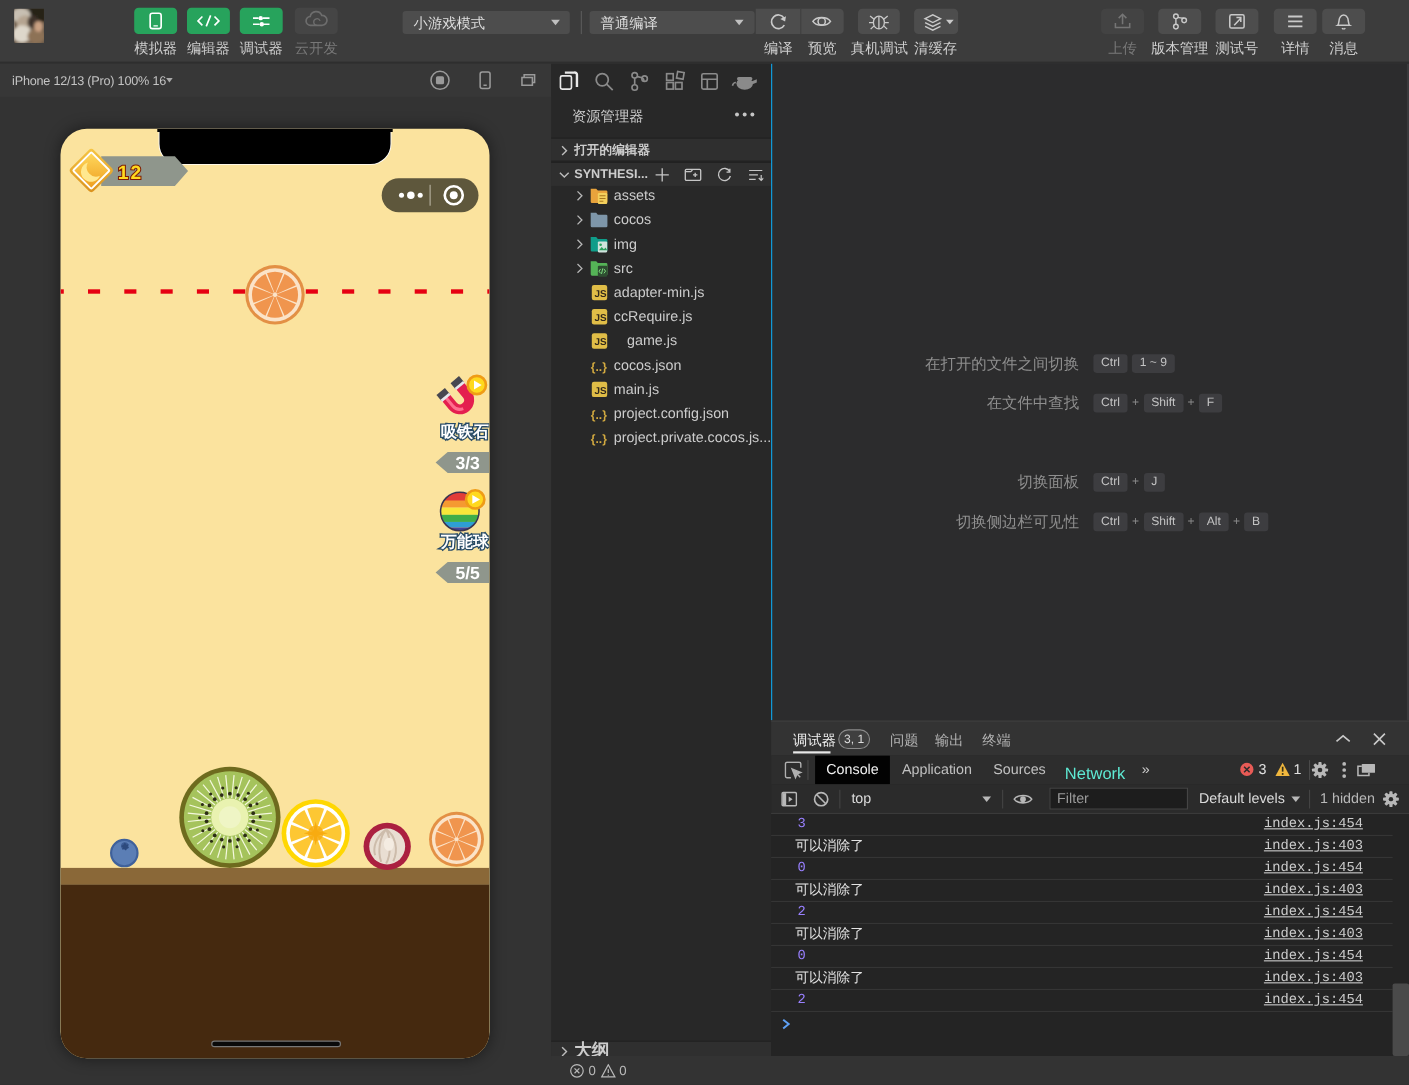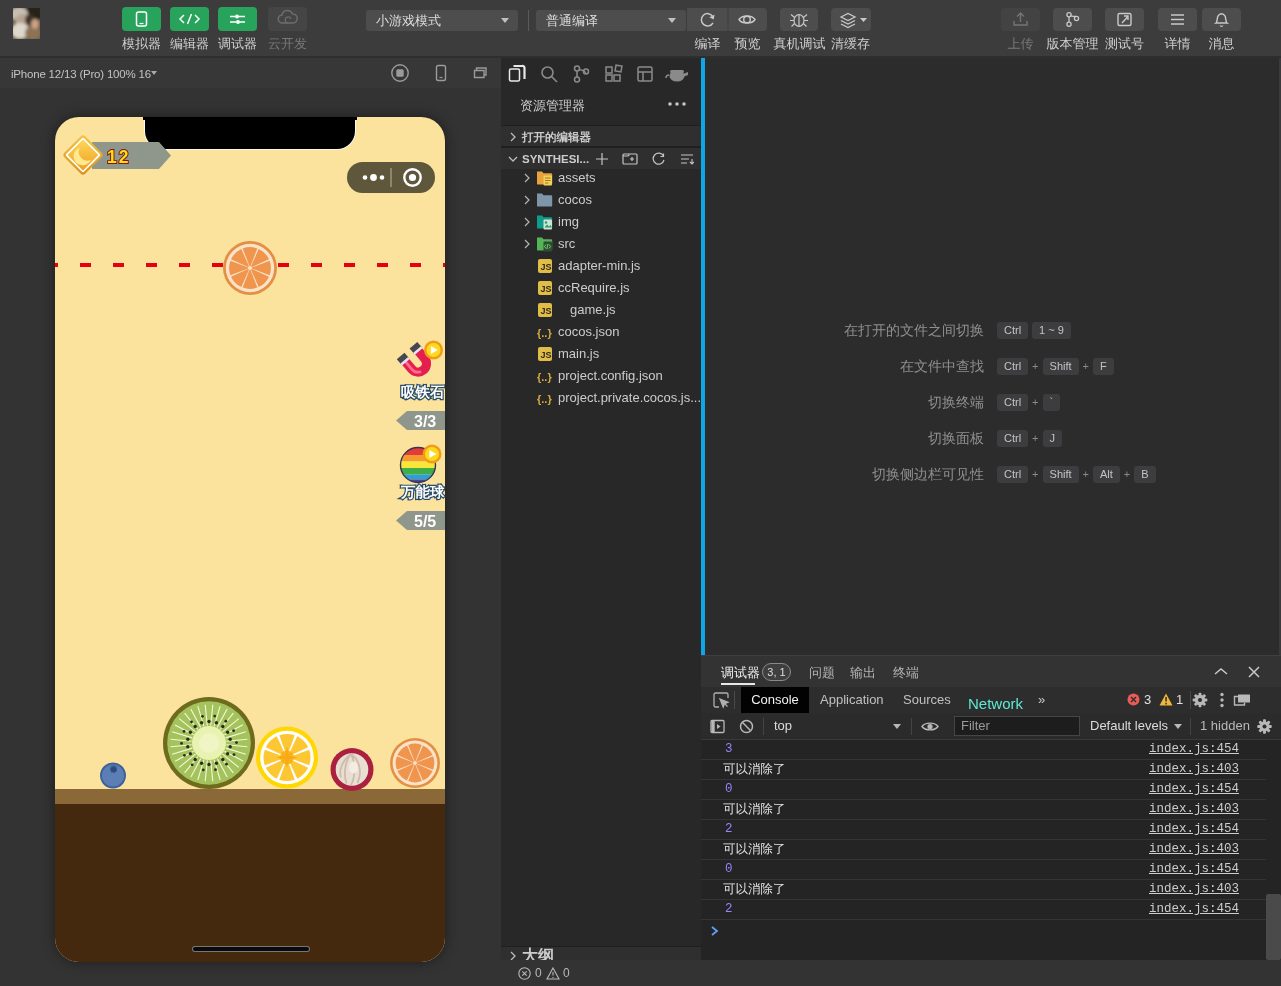--- a/index.html
+++ b/index.html
@@ -26,21 +26,21 @@
 #simpanel{left:0;top:58px;width:501px;height:928px;background:#333}
 #simhead{left:0;top:58px;width:501px;height:30px;background:#373737}
 #simtitle{left:11px;top:66px;font-size:11.5px;letter-spacing:-0.2px;color:#c3c3c3;line-height:16px}
 
 #phone{left:55px;top:117px;width:390px;height:845px;border-radius:24px;background:#fbe39e;box-shadow:0 0 14px rgba(0,0,0,.45);overflow:hidden}
 
 #sidebar{left:501px;top:58px;width:200px;height:902px;background:#282828}
 .sb-row{position:absolute;left:0;width:200px;height:22px;line-height:22px;color:#cccccc;font-size:13px;white-space:nowrap}
 .sb-sect{background:#2f2f2f;font-weight:bold;font-size:11.5px;border-top:1px solid #1f1f1f}
 
-#editor{left:701px;top:58px;width:580px;height:597px;background:#2c2c2d;border-left:4px solid #0ea5e9}
+#editor{left:701px;top:58px;width:580px;height:597px;background:#2c2c2d;border-left:1px solid #0ea5e9}
 .sc-row{position:absolute;left:0;width:580px;height:17px}
 .sc-label{position:absolute;right:301px;top:0;font-size:14px;color:#8f8f8f;line-height:17px;white-space:nowrap}
 .sc-keys{position:absolute;left:292px;top:0;height:17px;white-space:nowrap;font-size:0}
 .key{display:inline-block;vertical-align:top;height:17px;line-height:17px;border-radius:3px;background:#3d3d40;color:#c4c4c4;font-size:11px;padding:0 7px;font-family:"Liberation Sans",sans-serif}
 .plus{display:inline-block;vertical-align:top;height:17px;line-height:17px;color:#8a8a8a;font-size:11px;margin:0 4px}
 
 #debug{left:701px;top:655px;width:580px;height:305px;background:#242424}
 #dbghead{left:0;top:0;width:580px;height:32px;background:#333;border-top:1px solid #3f3f3f}
 #dtabs{left:0;top:32px;width:580px;height:26px;background:#2d2d2d}
 #ctoolbar{left:0;top:58px;width:580px;height:27px;background:#2b2b2b;border-bottom:1px solid #3a3a3a}
@@ -551,24 +551,20 @@
 
 <div class="abs" id="editor">
   <div class="sc-row" style="top:264px">
         <div class="sc-label">在打开的文件之间切换</div>
     <div class="sc-keys"><span class="key">Ctrl</span><span class="plus" style="margin:0 2px"></span><span class="key">1 ~ 9</span></div>
       </div>
   <div class="sc-row" style="top:300px">
         <div class="sc-label">在文件中查找</div>
     <div class="sc-keys"><span class="key">Ctrl</span><span class="plus">+</span><span class="key">Shift</span><span class="plus">+</span><span class="key">F</span></div>
       </div>
-  <div class="sc-row" style="top:336px">
-        <div class="sc-label">切换终端</div>
-    <div class="sc-keys"><span class="key">Ctrl</span><span class="plus">+</span><span class="key">`</span></div>
-      </div>
   <div class="sc-row" style="top:372px">
         <div class="sc-label">切换面板</div>
     <div class="sc-keys"><span class="key">Ctrl</span><span class="plus">+</span><span class="key">J</span></div>
       </div>
   <div class="sc-row" style="top:408px">
         <div class="sc-label">切换侧边栏可见性</div>
     <div class="sc-keys"><span class="key">Ctrl</span><span class="plus">+</span><span class="key">Shift</span><span class="plus">+</span><span class="key">Alt</span><span class="plus">+</span><span class="key">B</span></div>
       </div>
 </div>
 <div class="abs" style="left:1279px;top:58px;width:2px;height:597px;background:#3a3a3c"></div>

